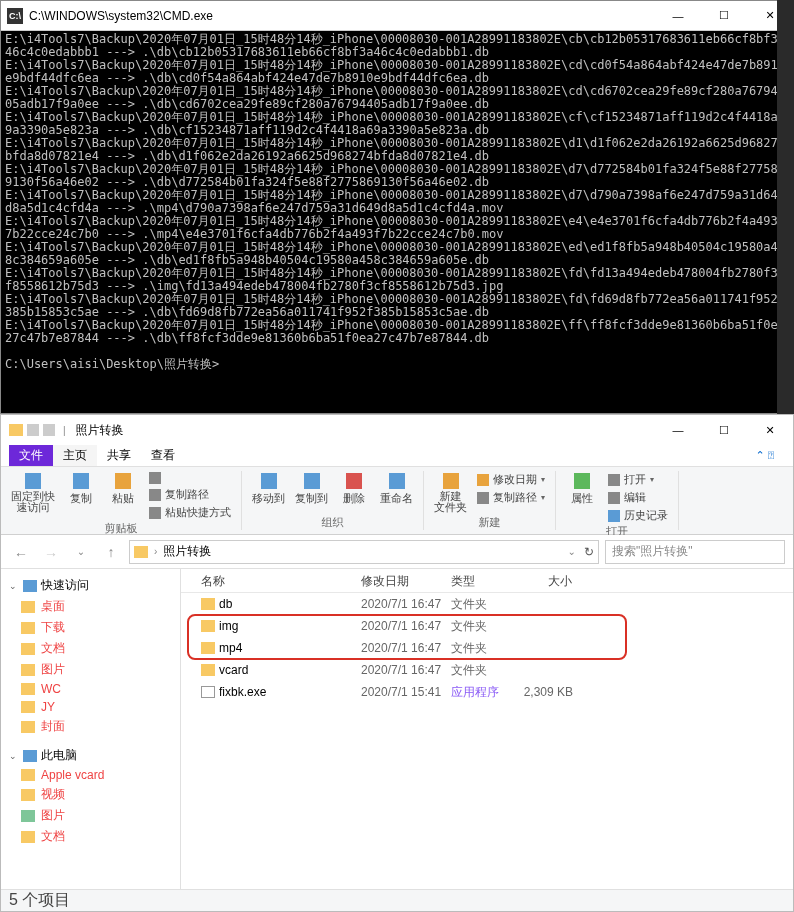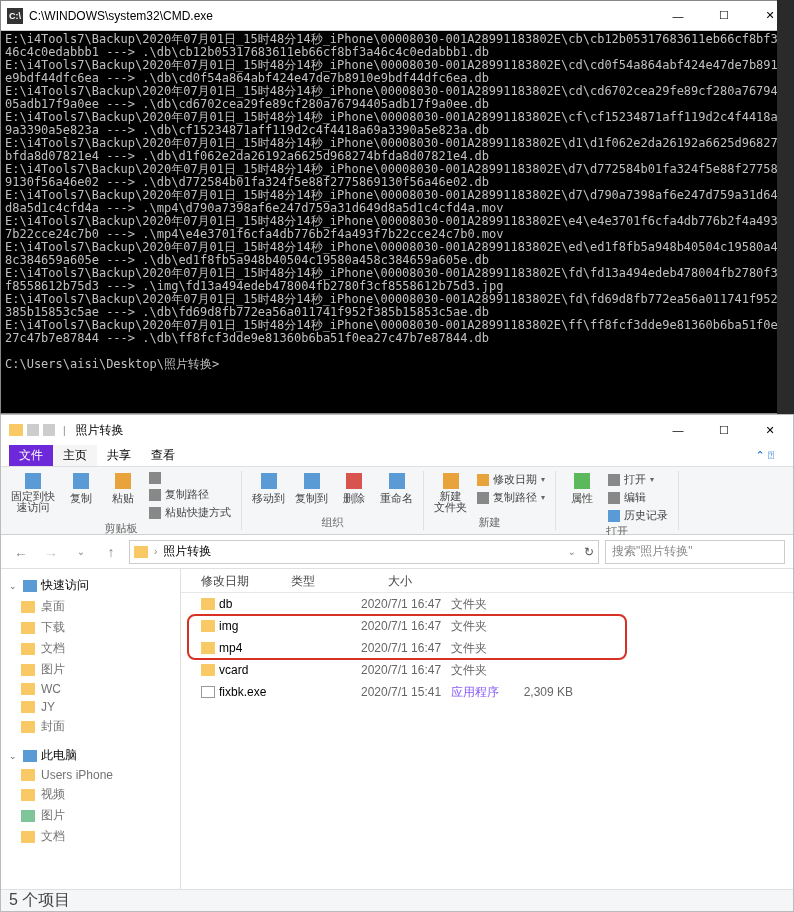--- a/index.html
+++ b/index.html
@@ -37,21 +37,21 @@
 .ribbon-group-label{font-size:11px;color:#666;text-align:center;width:100%}
 .ribbon-arrow{font-size:8px;color:#666}
 .nav-bar{height:34px;background:#fff;display:flex;align-items:center;padding:4px 8px;gap:6px;border-bottom:1px solid #e0e0e0}
 .nav-arrow{width:24px;height:24px;display:flex;align-items:center;justify-content:center;color:#888;font-size:14px;cursor:pointer}
 .nav-crumb{flex:1;height:24px;border:1px solid #ccc;display:flex;align-items:center;padding:0 4px;font-size:12px}
 .nav-crumb-item{display:flex;align-items:center;padding:0 4px}
 .nav-crumb-sep{color:#888;font-size:10px;margin:0 2px}
 .nav-search{width:180px;height:24px;border:1px solid #ccc;padding:0 6px;font-size:12px;color:#888;display:flex;align-items:center}
 .exp-body{flex:1;display:flex;overflow:hidden}
 .sidebar{width:180px;background:#fff;border-right:1px solid #e0e0e0;padding:6px 0;font-size:12px;overflow-y:auto}
-.side-item{display:flex;align-items:center;padding:2px 8px 2px 20px;gap:6px;cursor:pointer;color:#737373}
+.side-item{display:flex;align-items:center;padding:2px 8px 2px 20px;gap:6px;cursor:pointer;color:#ef4444}
 .side-header{padding:2px 8px;display:flex;align-items:center;gap:4px;cursor:pointer}
 .side-chev{font-size:9px;color:#666;width:10px}
 .side-icon{width:14px;height:12px;flex-shrink:0}
 .side-icon.folder{background:#f8c964}
 .side-icon.star{background:#5a9bd5}
 .side-icon.pc{background:#5a9bd5}
 .side-icon.pic{background:#7ec699}
 .file-list{flex:1;background:#fff;overflow:hidden}
 .file-header{display:flex;height:24px;border-bottom:1px solid #e8e8e8;font-size:12px;color:#444}
 .file-col{padding:4px 8px;border-right:1px solid transparent}
@@ -283,40 +283,41 @@
         </div>
       <div style="height:8px"></div>
       <div class="side-header">
           <span class="side-chev">⌄</span>
           <span class="side-icon pc"></span>
           <span>此电脑</span>
         </div>
       <div id="pc-items">
           <div class="side-item">
             <span class="side-icon folder"></span>
-            <span>Users iPhone</span>
+            <span>Apple vcard</span>
           </div>
           <div class="side-item">
             <span class="side-icon folder"></span>
             <span>视频</span>
           </div>
           <div class="side-item">
             <span class="side-icon pic"></span>
             <span>图片</span>
           </div>
           <div class="side-item">
             <span class="side-icon folder"></span>
             <span>文档</span>
           </div>
         </div>
     </div>
 
     <div class="file-list" style="position:relative">
       <div class="file-header">
         <div style="width:12px"></div>
+        <div class="file-col col-name">名称</div>
         <div class="file-col col-date">修改日期</div>
         <div class="file-col col-type">类型</div>
         <div class="file-col col-size">大小</div>
       </div>
       <div id="file-rows">
           <div class="file-row">
             <div style="width:12px"></div>
             <div class="file-cell col-name" style="display:flex;align-items:center"><span class="file-icon folder"></span>db</div>
             <div class="file-cell col-date" style="color:#666">2020/7/1 16:47</div>
             <div class="file-cell col-type" style="color:#666">文件夹</div>

